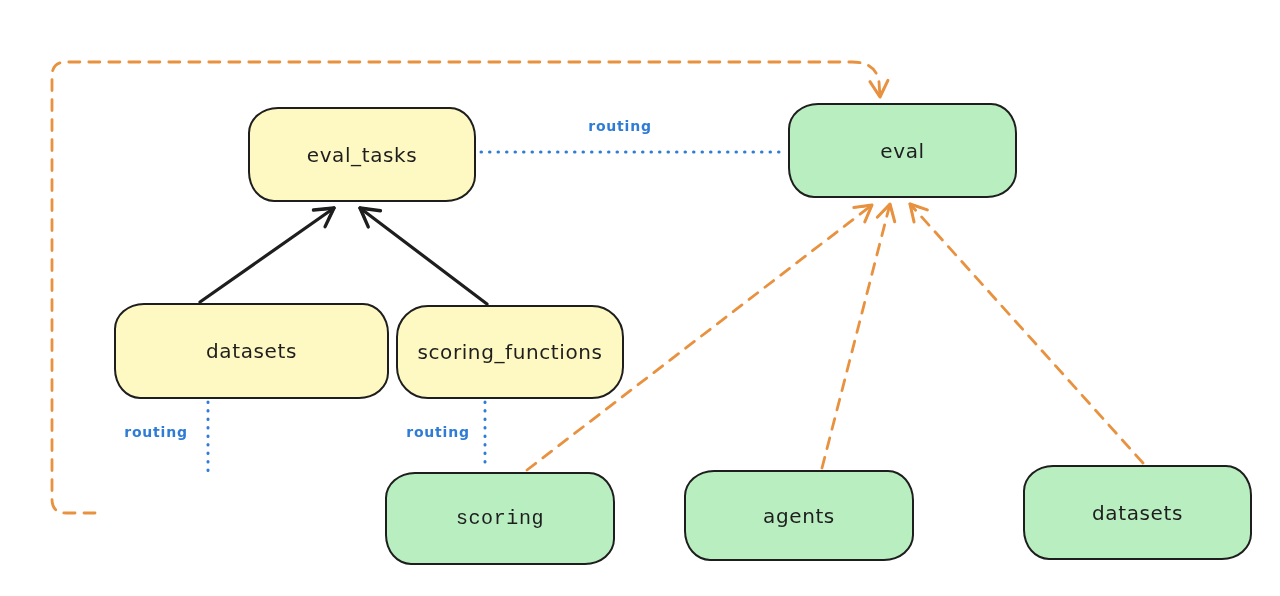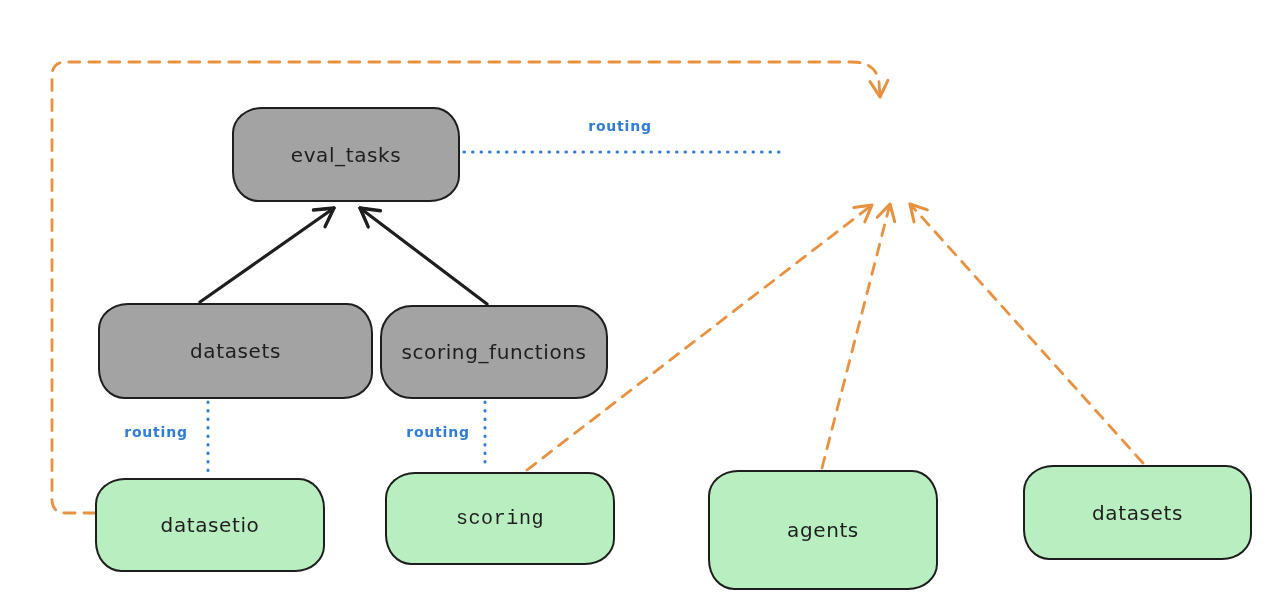--- a/index.html
+++ b/index.html
@@ -21,21 +21,21 @@
     display: flex;
     align-items: center;
     justify-content: center;
     border: 2.6px solid #1e1e1e;
     border-radius: 30px 26px 30px 26px / 26px 30px 26px 30px;
     box-sizing: border-box;
     font-size: 20px;
     letter-spacing: 0.6px;
     color: #1e1e1e;
   }
-  .node.blue  { background: #a3a3a3; }
+  .node.blue  { background: #fef9c3; margin-left: 16px; }
   .node.green { background: #b9eec1; }
   .edge-label {
     position: absolute;
     transform: translateX(-50%);
     color: #2f7cd6;
     font-size: 14px;
     font-weight: 600;
     letter-spacing: 0.8px;
     white-space: nowrap;
   }
@@ -85,38 +85,38 @@
     </g>
     <g>
       <line x1="1143" y1="463" x2="910" y2="204" stroke="#e8913f" stroke-width="2.8" stroke-linecap="round" stroke-dasharray="11 9" marker-end="url(#arrow-orange)"></line>
     </g>
   </svg>
 
   <div class="node blue" style="left:232px; top:107px; width:228px; height:95px;">
     <span>eval_tasks</span>
   </div>
 
+  <div class="node green" style="left:788px; top:103px; width:229px; height:95px;">
+    <span>eval</span>
+  </div>
 
   <div class="node blue" style="left:98px; top:303px; width:275px; height:96px;">
     <span>datasets</span>
   </div>
 
   <div class="node blue" style="left:380px; top:305px; width:228px; height:94px;border-radius:32px;">
     <span>scoring_functions</span>
   </div>
 
-  <div class="node green" style="left:95px; top:478px; width:230px; height:94px;">
-    <span>datasetio</span>
-  </div>
 
   <div class="node green" style="left:385px; top:472px; width:230px; height:93px;font-family:Liberation Mono, monospace;">
     <span>scoring</span>
   </div>
 
-  <div class="node green" style="left:708px; top:470px; width:230px; height:120px;">
+  <div class="node green" style="left:684px; top:470px; width:230px; height:91px;">
     <span>agents</span>
   </div>
 
   <div class="node green" style="left:1023px; top:465px; width:229px; height:95px;">
     <span>datasets</span>
   </div>
 
   <div class="edge-label" style="left:620px; top:118px;">routing</div>
 
   <div class="edge-label" style="left:156px; top:424px;">routing</div>

